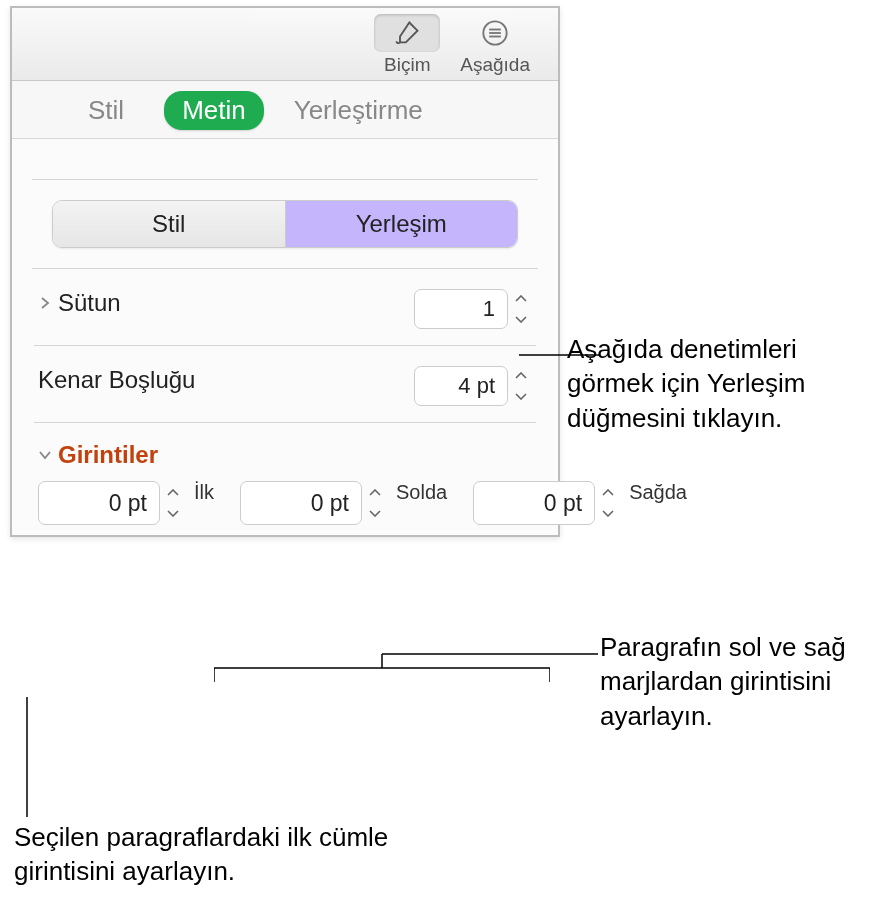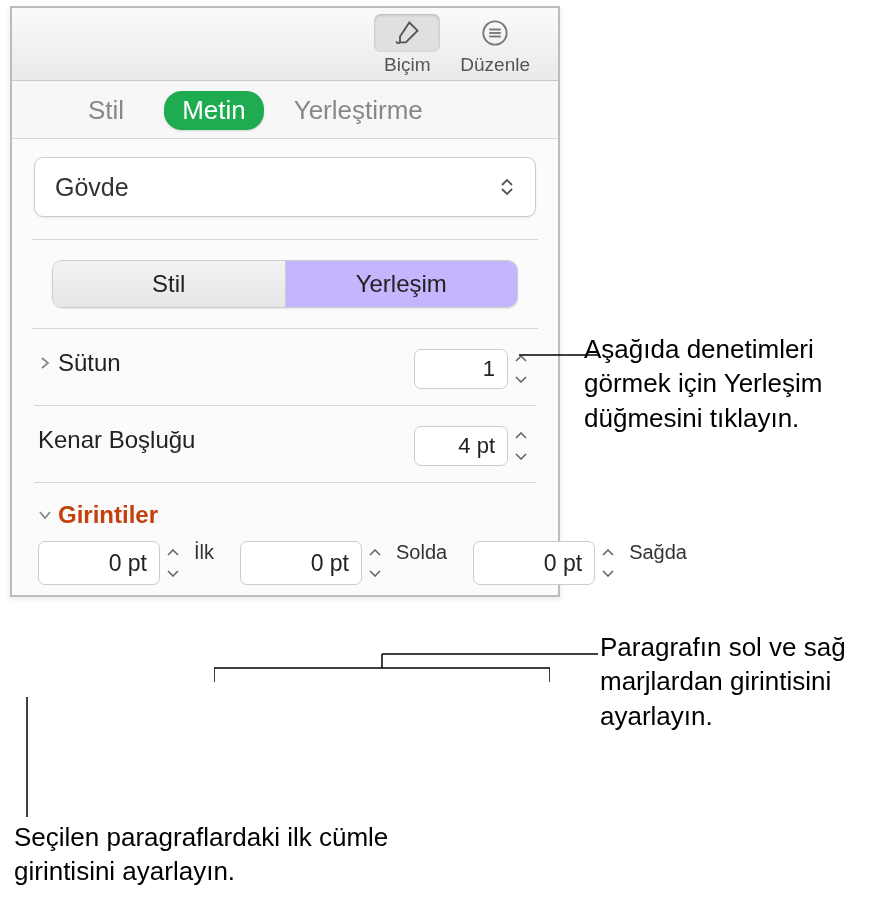--- a/index.html
+++ b/index.html
@@ -250,44 +250,33 @@
     </div>
     <div class="toolbar-item">
       <div class="toolbar-btn">
         <svg width="28" height="28" viewBox="0 0 24 24" fill="none" stroke="#777" stroke-width="1.6">
           <circle cx="12" cy="12" r="10"></circle>
           <line x1="7" y1="9" x2="17" y2="9"></line>
           <line x1="7" y1="12" x2="17" y2="12"></line>
           <line x1="7" y1="15" x2="17" y2="15"></line>
         </svg>
       </div>
-      <span>Düzenle</span>
+      <span>Aşağıda</span>
     </div>
   </div>
   <div class="toolbar-sep"></div>
 
   <div class="main-tabs">
     <div class="main-tab style-tab">Stil</div>
     <div class="main-tab active">Metin</div>
     <div class="main-tab">Yerleştirme</div>
   </div>
 
   <div class="panel-body">
 
-    <div class="style-select">
-      <span>Gövde</span>
-      <span class="chev-updown">
-        <svg width="14" height="8" viewBox="0 0 14 8">
-            <path d="M2 6 L7 1 L12 6" stroke="#555" stroke-width="1.8" fill="none"></path>
-          </svg>
-        <svg width="14" height="8" viewBox="0 0 14 8">
-            <path d="M2 2 L7 7 L12 2" stroke="#555" stroke-width="1.8" fill="none"></path>
-          </svg>
-      </span>
-    </div>
 
     <div class="hr"></div>
 
     <div class="seg-row">
       <div class="seg">
         <div class="seg-btn">Stil</div>
         <div class="seg-btn active">Yerleşim</div>
       </div>
     </div>
 
@@ -405,21 +394,21 @@
         <span class="indent-label">Sağda</span>
       </div>
     </div>
 
   </div>
 </div>
 
 <svg class="lead" style="left:519px; top:353px;" width="80" height="4">
   <line x1="0" y1="2" x2="80" y2="2"></line>
 </svg>
-<div class="callout" style="left:584px; top:332px; width:280px;">Aşağıda denetimleri görmek için Yerleşim düğmesini tıklayın.</div>
+<div class="callout" style="left:567px; top:332px; width:280px;">Aşağıda denetimleri görmek için Yerleşim düğmesini tıklayın.</div>
 
 <svg class="bracket" style="left:214px; top:654px;" width="336" height="30">
   <path d="M0 28 L0 14 L336 14 L336 28"></path>
   <line x1="168" y1="14" x2="168" y2="0"></line>
 </svg>
 <svg class="lead" style="left:382px; top:648px;" width="216" height="10">
   <line x1="0" y1="6" x2="216" y2="6"></line>
 </svg>
 <div class="callout" style="left:600px; top:630px; width:280px;">Paragrafın sol ve sağ marjlardan girintisini ayarlayın.</div>
 

